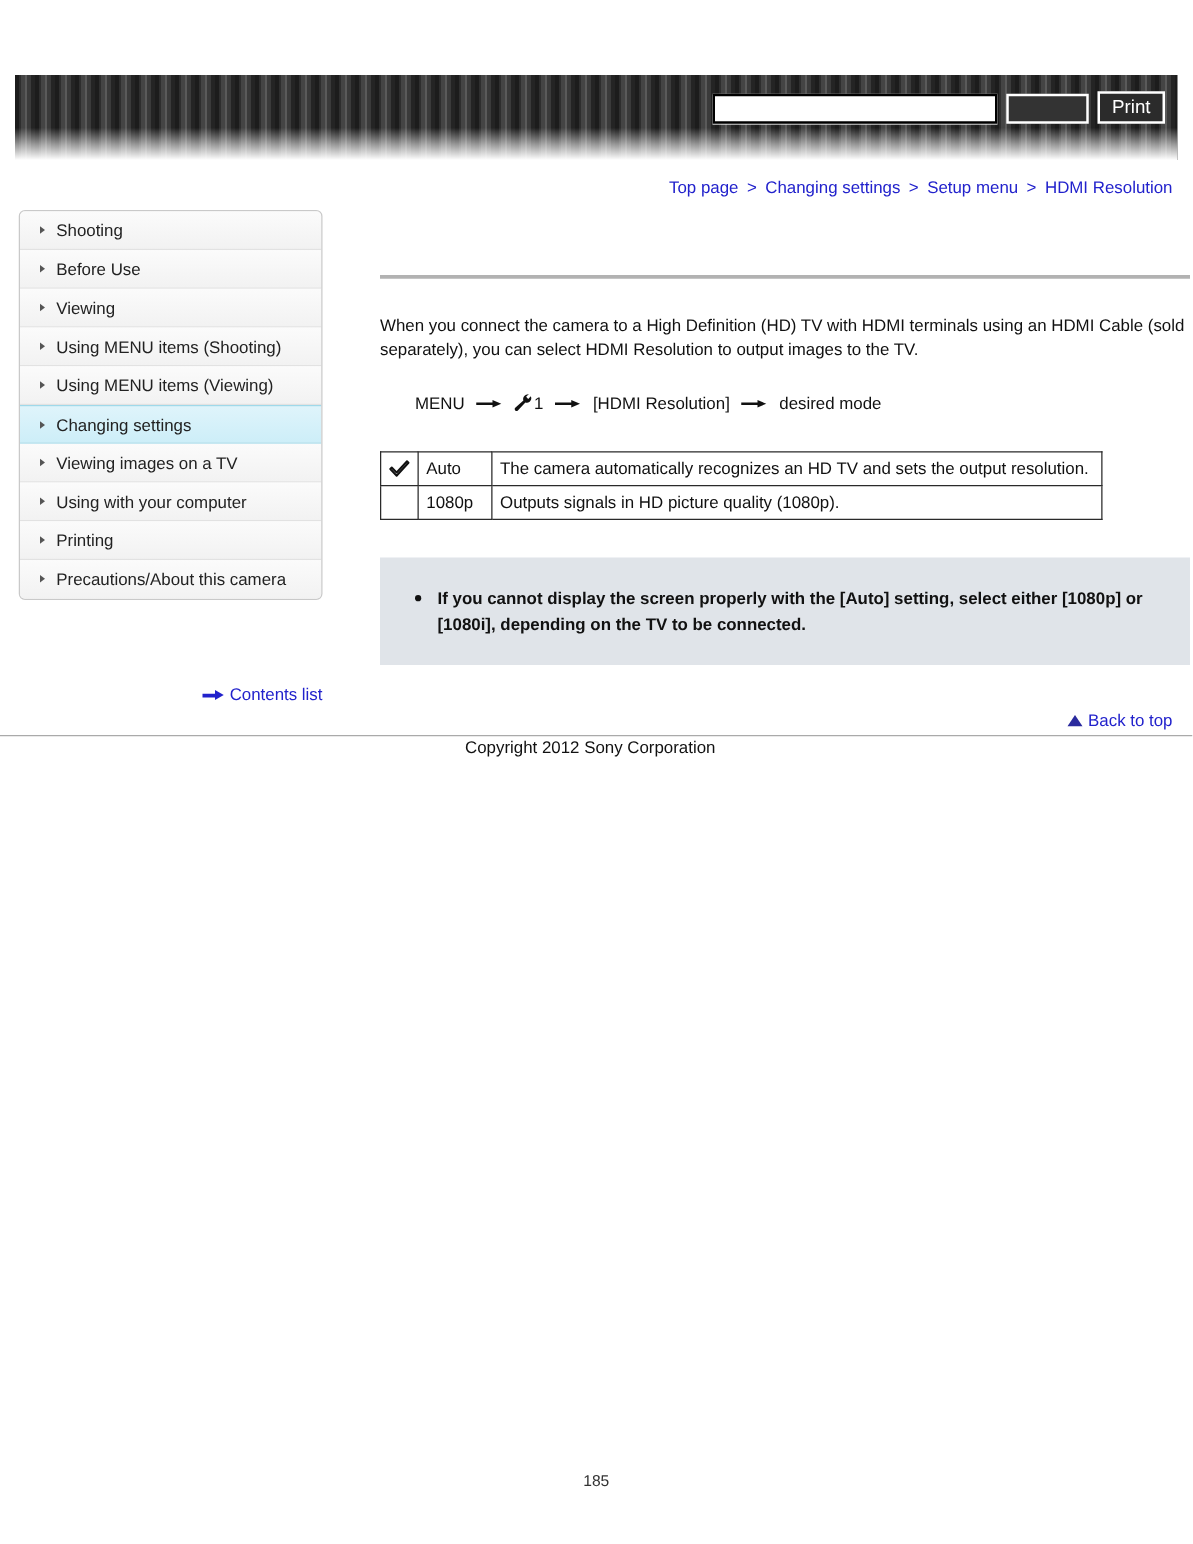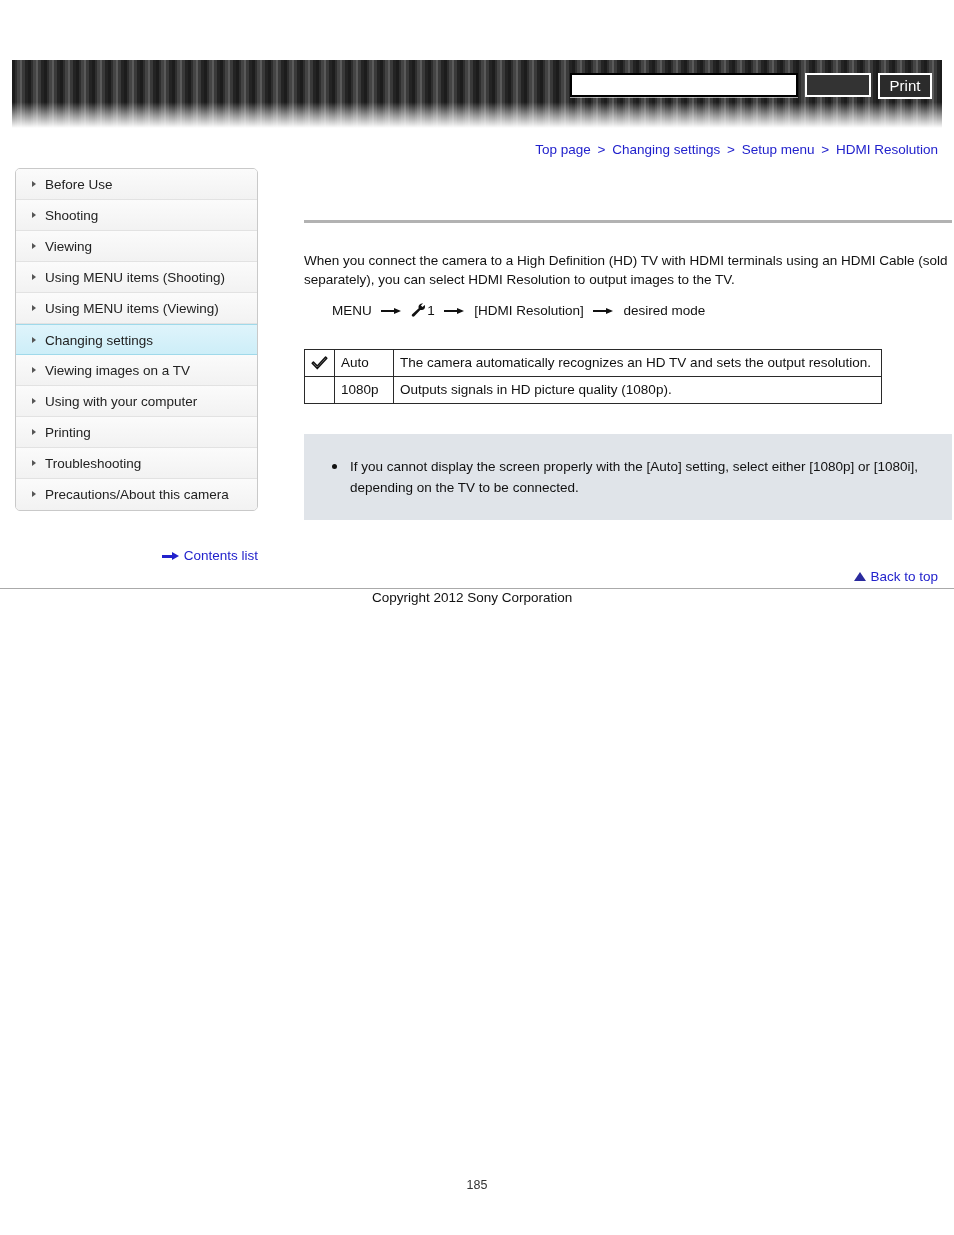--- a/index.html
+++ b/index.html
@@ -36,21 +36,21 @@
         #444444 5px, #444444 8px,
         #5a5a5a 8px, #5a5a5a 10px,
         #3a3a3a 10px, #3a3a3a 13px,
         #242424 13px, #242424 16px);
   }
   #header-controls {
     position: absolute;
     right: 10px;
     top: 13px;
     display: flex;
-    align-items: flex-start;
+    align-items: flex-end;
     gap: 7px;
   }
   #search-input {
     width: 228px;
     height: 24px;
     border: 2px solid #000;
     background: #ffffff;
     font-family: "Liberation Sans", sans-serif;
     font-size: 12px;
     padding: 0 4px;
@@ -195,21 +195,21 @@
     margin-bottom: 0;
   }
   #intro-paragraph {
     margin-top: 28px;
     font-size: 13.5px;
     line-height: 19px;
     color: #111111;
     width: 645px;
   }
   #menu-path {
-    margin-top: 14px;
+    margin-top: 26px;
     margin-left: 28px;
     font-size: 13.5px;
     color: #111111;
     white-space: nowrap;
   }
   .arrow-glyph {
     display: inline-block;
     position: relative;
     width: 22px; height: 10px;
     vertical-align: middle;
@@ -267,21 +267,21 @@
   #note-box {
     margin-top: 30px;
     width: 648px;
     background: #e0e4e9;
     box-sizing: border-box;
     padding: 22px 20px 22px 26px;
     font-size: 13.5px;
     line-height: 21px;
     color: #111111;
   }
-  .note-list { margin: 0; padding: 0; list-style: none; }
+  .note-list { margin: 0; padding: 0; list-style: none; font-weight: bold; }
   .note-list li {
     position: relative;
     padding-left: 20px;
   }
   .note-list li::before {
     content: "";
     position: absolute;
     left: 2px; top: 8px;
     width: 5px; height: 5px;
     border-radius: 50%;
@@ -351,24 +351,24 @@
   <span class="sep">&gt;</span>
   <span class="crumb">Changing settings</span>
   <span class="sep">&gt;</span>
   <span class="crumb">Setup menu</span>
   <span class="sep">&gt;</span>
   <span class="crumb">HDMI Resolution</span>
 </div>
 
 <div id="sidebar">
   <div class="nav-item">
+    <span class="nav-arrow"></span><span>Shooting</span>
+  </div>
+  <div class="nav-item">
     <span class="nav-arrow"></span><span>Before Use</span>
-  </div>
-  <div class="nav-item">
-    <span class="nav-arrow"></span><span>Shooting</span>
   </div>
   <div class="nav-item">
     <span class="nav-arrow"></span><span>Viewing</span>
   </div>
   <div class="nav-item">
     <span class="nav-arrow"></span><span>Using MENU items (Shooting)</span>
   </div>
   <div class="nav-item">
     <span class="nav-arrow"></span><span>Using MENU items (Viewing)</span>
   </div>
@@ -376,23 +376,20 @@
     <span class="nav-arrow"></span><span>Changing settings</span>
   </div>
   <div class="nav-item">
     <span class="nav-arrow"></span><span>Viewing images on a TV</span>
   </div>
   <div class="nav-item">
     <span class="nav-arrow"></span><span>Using with your computer</span>
   </div>
   <div class="nav-item">
     <span class="nav-arrow"></span><span>Printing</span>
-  </div>
-  <div class="nav-item">
-    <span class="nav-arrow"></span><span>Troubleshooting</span>
   </div>
   <div class="nav-item">
     <span class="nav-arrow"></span><span>Precautions/About this camera</span>
   </div>
 </div>
 
 <div id="contents-list-link">
   <span class="right-arrow-icon"></span><span>Contents list</span>
 </div>
 

